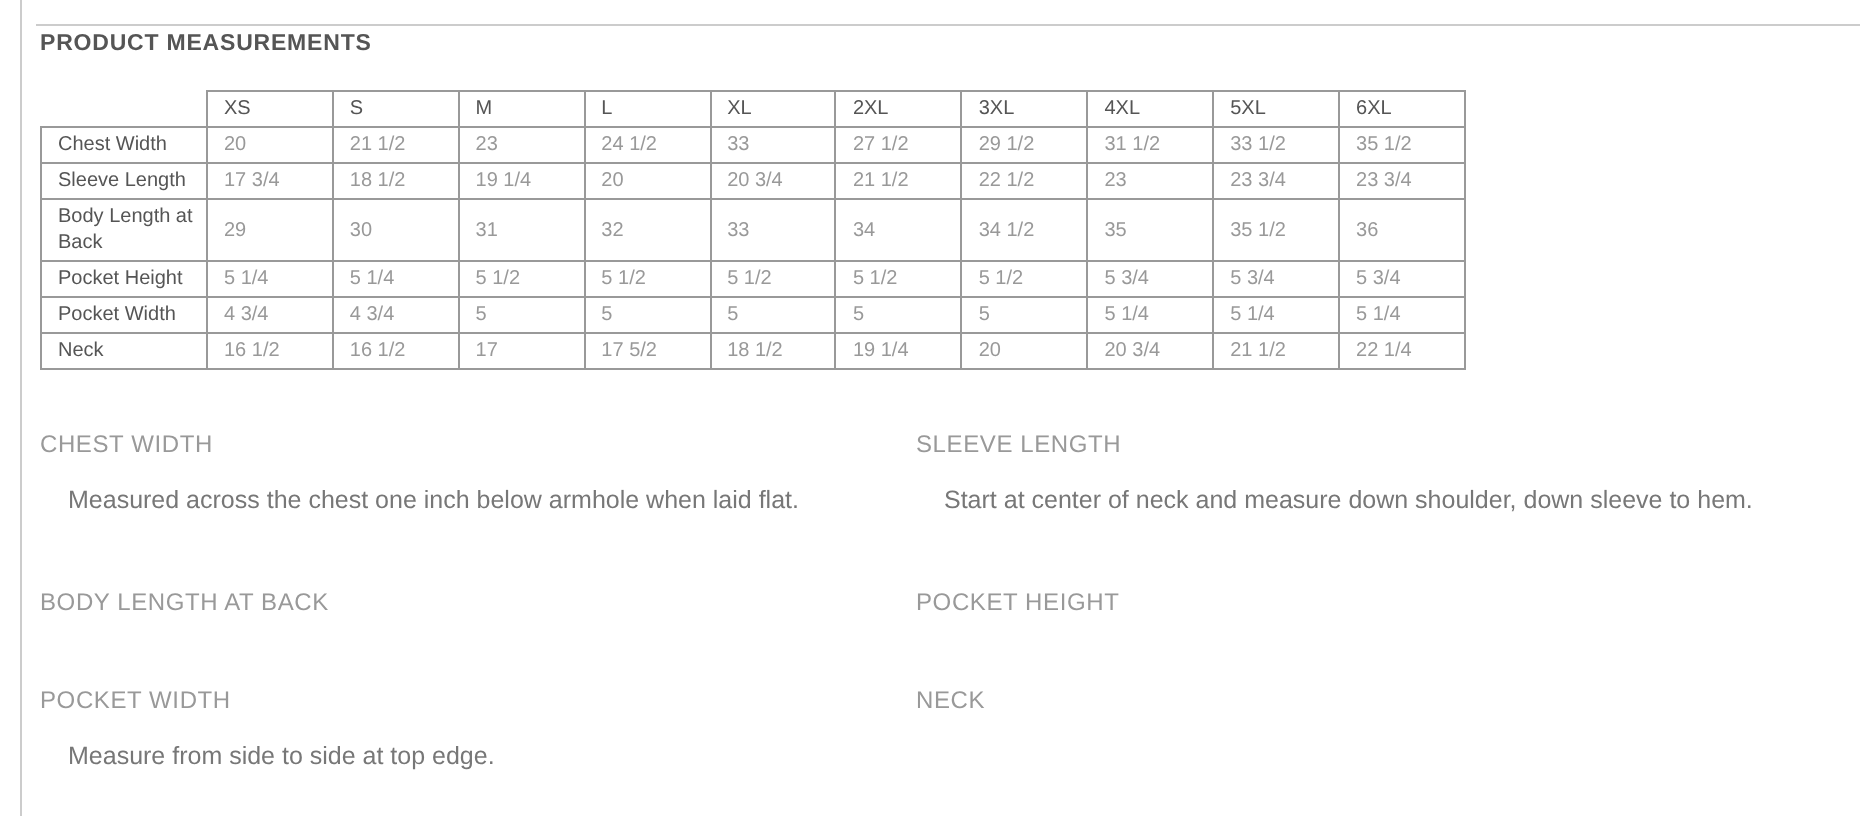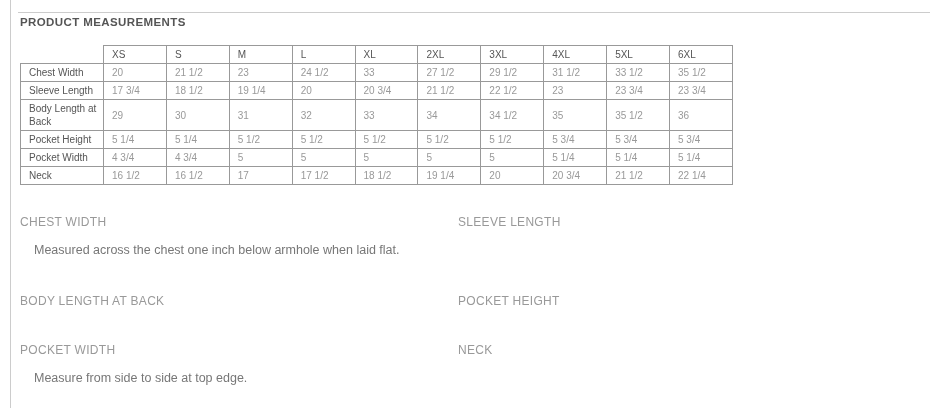--- a/index.html
+++ b/index.html
@@ -191,38 +191,39 @@
             <td class="value-cell">5</td>
             <td class="value-cell">5 1/4</td>
             <td class="value-cell">5 1/4</td>
             <td class="value-cell">5 1/4</td>
           </tr>
           <tr>
             <td class="row-label">Neck</td>
             <td class="value-cell">16 1/2</td>
             <td class="value-cell">16 1/2</td>
             <td class="value-cell">17</td>
-            <td class="value-cell">17 1/2</td>
+            <td class="value-cell">17 5/2</td>
             <td class="value-cell">18 1/2</td>
             <td class="value-cell">19 1/4</td>
             <td class="value-cell">20</td>
             <td class="value-cell">20 3/4</td>
             <td class="value-cell">21 1/2</td>
             <td class="value-cell">22 1/4</td>
           </tr>
         </tbody>
     </table>
 
     <div class="definitions" id="definitions">
         <div>
           <h3 class="def-term">CHEST WIDTH</h3>
           <p class="def-desc">Measured across the chest one inch below armhole when laid flat.</p>
         </div>
         <div>
           <h3 class="def-term">SLEEVE LENGTH</h3>
+          <p class="def-desc">Start at center of neck and measure down shoulder, down sleeve to hem.</p>
         </div>
         <div>
           <h3 class="def-term">BODY LENGTH AT BACK</h3>
         </div>
         <div>
           <h3 class="def-term">POCKET HEIGHT</h3>
         </div>
         <div>
           <h3 class="def-term">POCKET WIDTH</h3>
           <p class="def-desc">Measure from side to side at top edge.</p>

